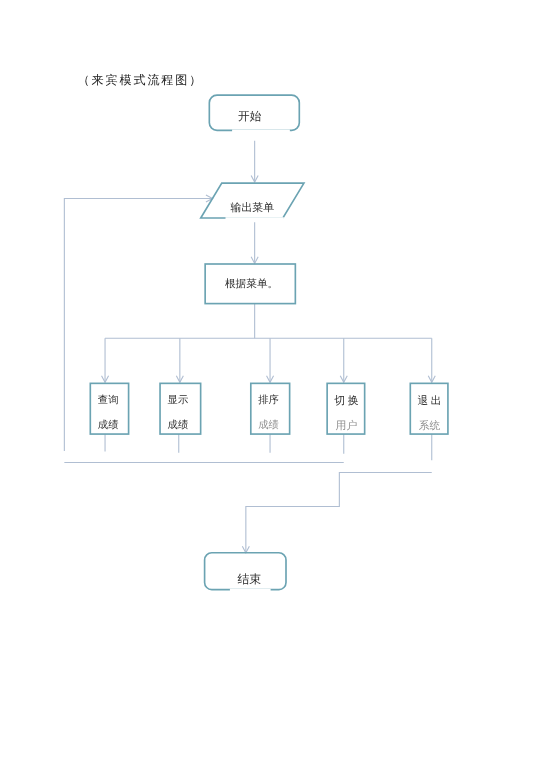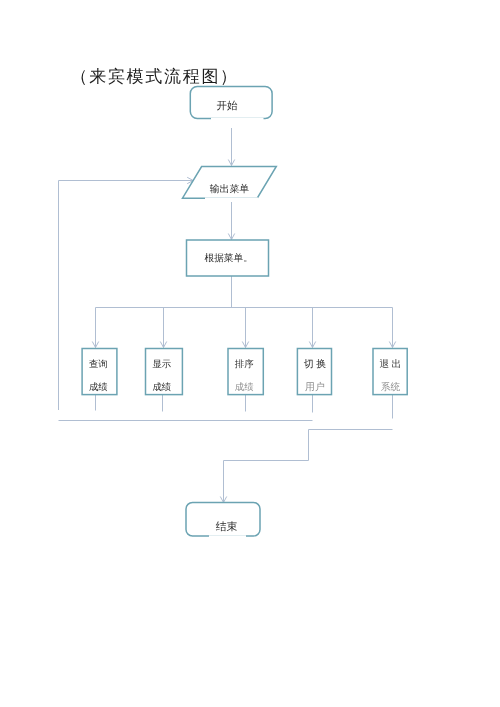--- a/index.html
+++ b/index.html
@@ -1,21 +1,21 @@
 <!DOCTYPE html>
 <html><head>
 <meta charset="utf-8">
 <title>flowchart</title>
 <style>
   html,body{margin:0;padding:0;background:#ffffff;}
   body{width:500px;height:707px;overflow:hidden;
        font-family:"Liberation Serif", serif;}
   #page{position:relative;width:500px;height:707px;background:#fff;}
   #chart{position:absolute;left:0;top:0;width:500px;height:707px;display:block;}
-  #doc-title{position:absolute;left:70.5px;top:66px;font-size:17px;
+  #doc-title{position:absolute;left:70.5px;top:66px;font-size:11px;
              letter-spacing:1.7px;color:#1d1d1d;white-space:nowrap;
              font-family:"Liberation Serif", serif;}
   text{font-family:"Liberation Serif", serif;fill:#2d2d2d;
        -webkit-font-smoothing:antialiased;text-rendering:geometricPrecision;}
   #doc-title{-webkit-font-smoothing:antialiased;text-rendering:geometricPrecision;}
 </style>
 </head>
 <body>
 
 <div id="page">

